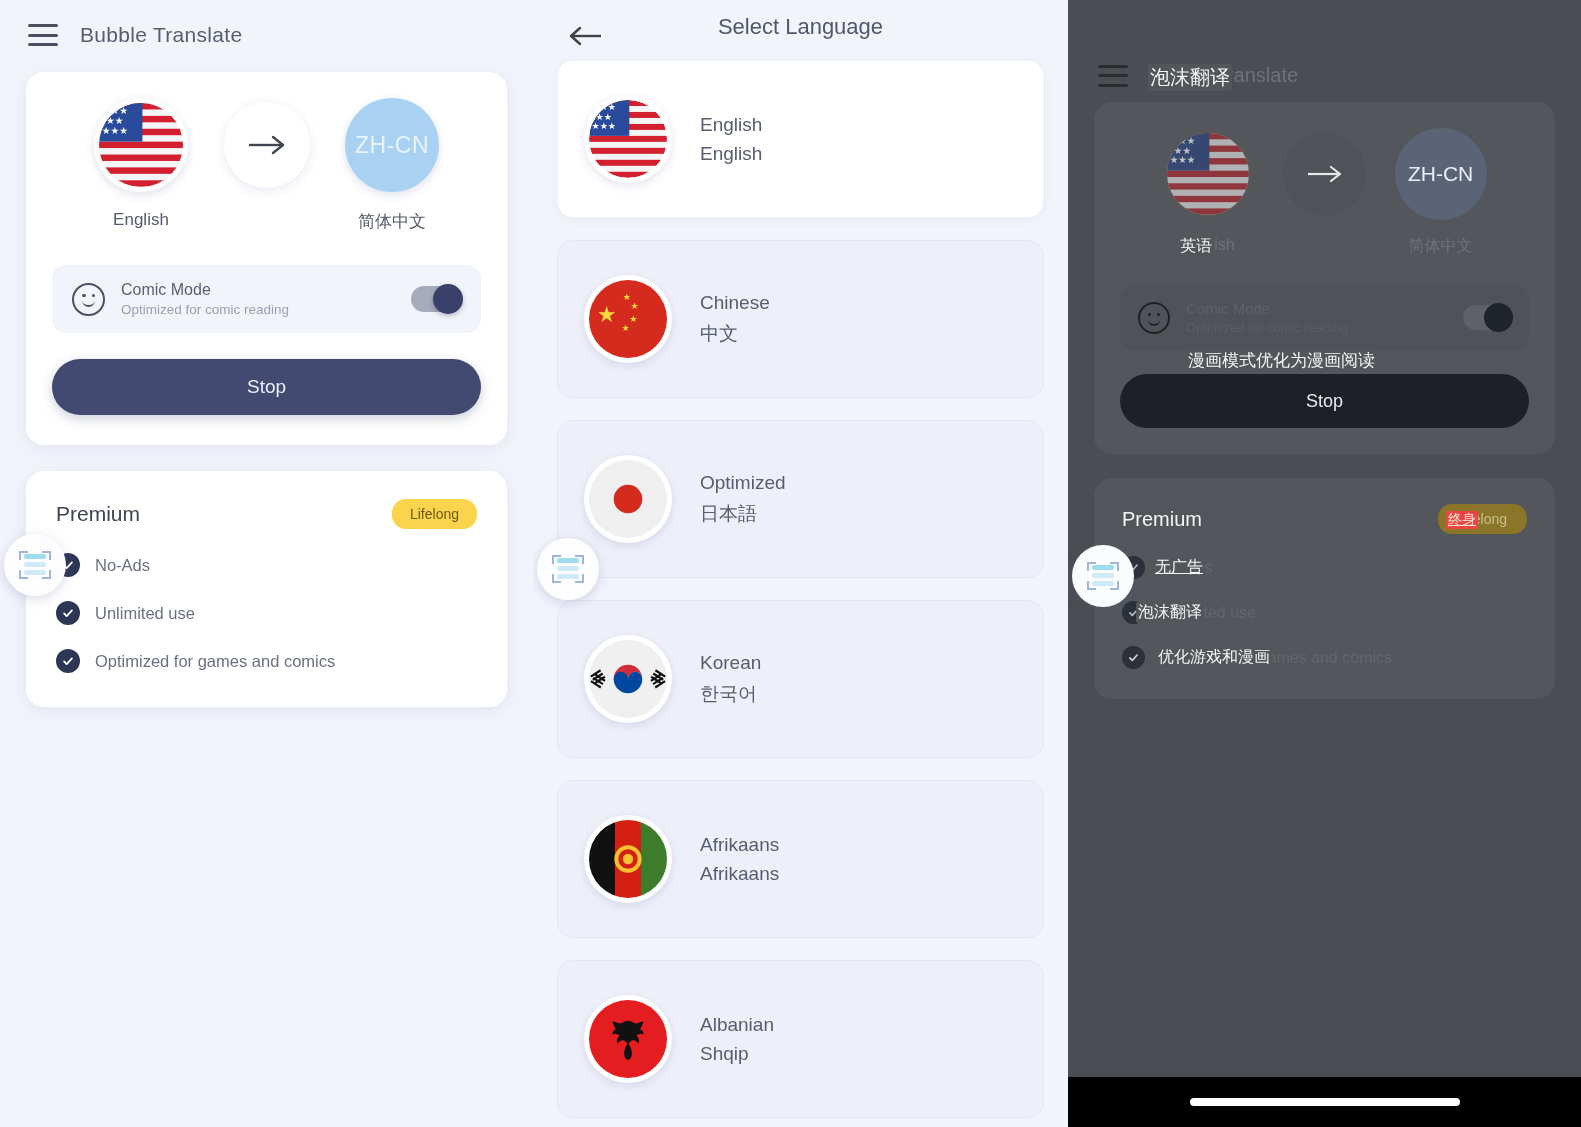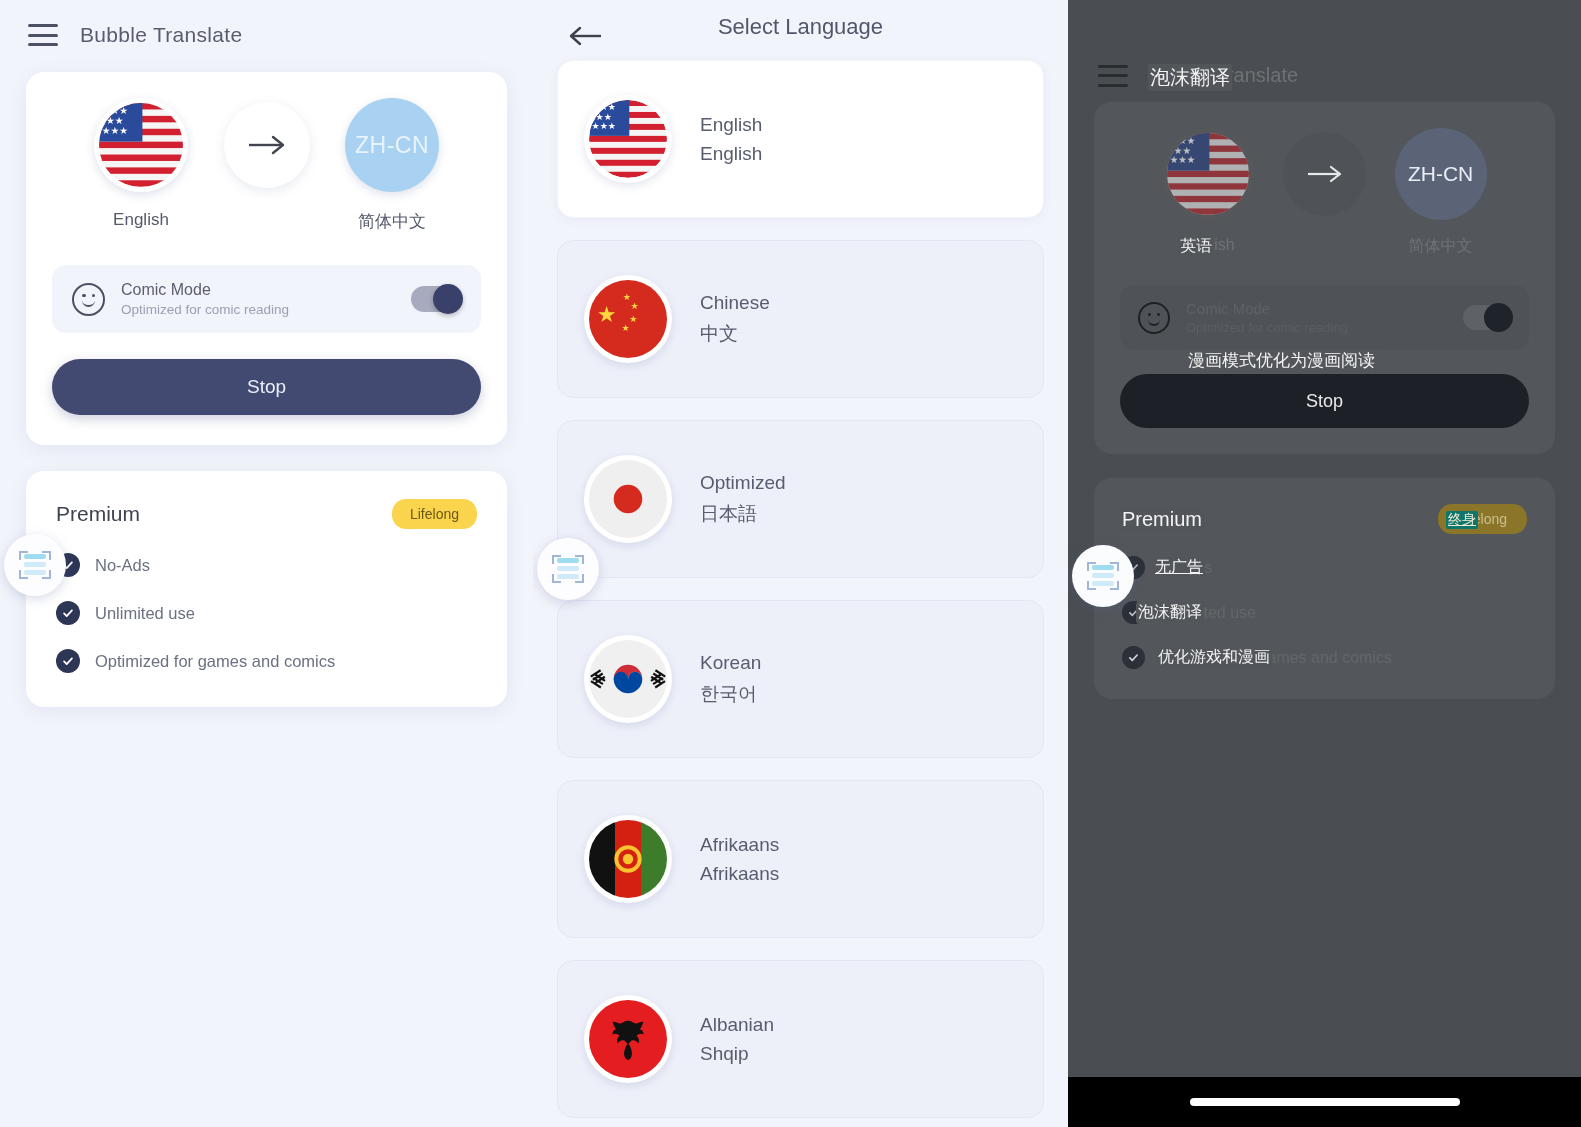--- a/index.html
+++ b/index.html
@@ -511,21 +511,21 @@
       </div>
 
       <div class="d-card2">
         <div class="d-prem-head">
           <div class="d-prem-title">
             <span>Premium</span>
             <span class="ovd" style="left:-2px; top:0;">Premium</span>
           </div>
           <div class="d-badge">
             <span>Lifelong</span>
-            <span class="ovd" style="left:8px; top:7px; background:#0f766e; color:#f3ead0;text-decoration:underline;">终身</span>
+            <span class="ovd" style="left:8px; top:7px; background:#ef4444; color:#f3ead0;text-decoration:underline;">终身</span>
           </div>
         </div>
 
         <div class="d-feat">
           <span class="d-check">
               <svg viewBox="0 0 16 16" width="13" height="13">
                 <polyline points="3.5,8.5 6.5,11.5 12.5,5" fill="none" stroke="#b9bcc0" stroke-width="2" stroke-linecap="round" stroke-linejoin="round"></polyline>
               </svg>
             </span>
           <span class="d-feat-txt">No-Ads</span>

